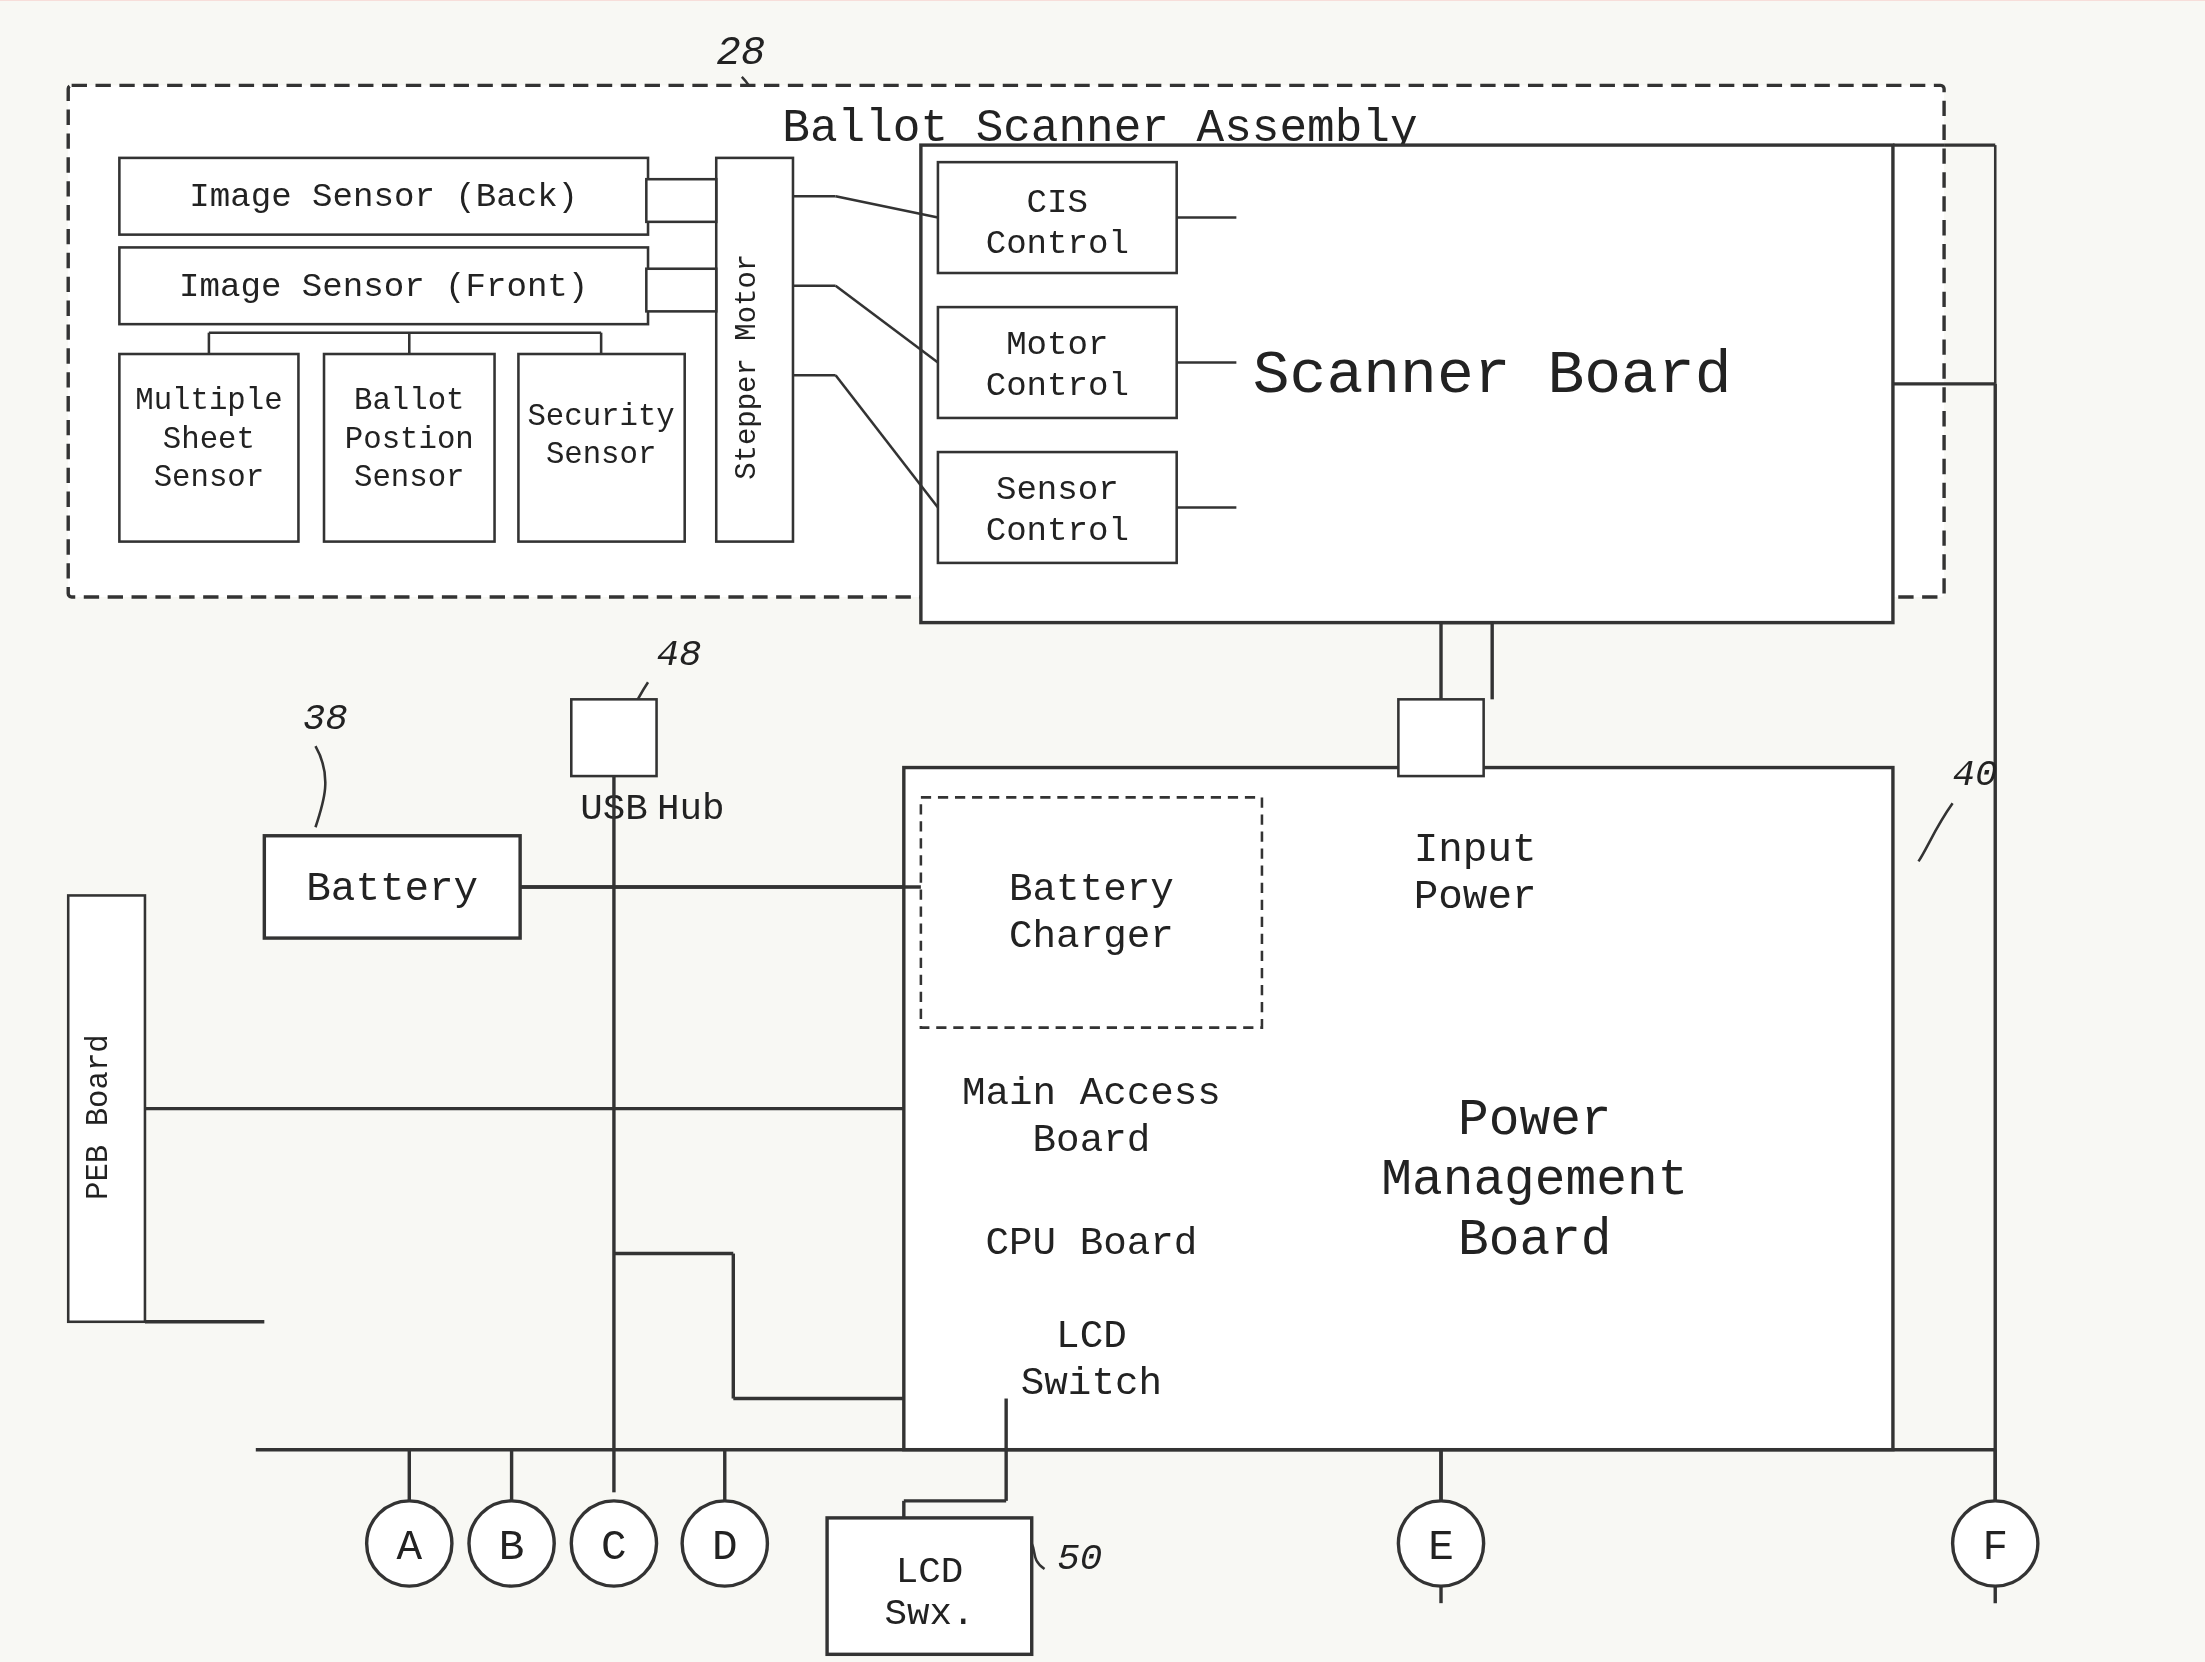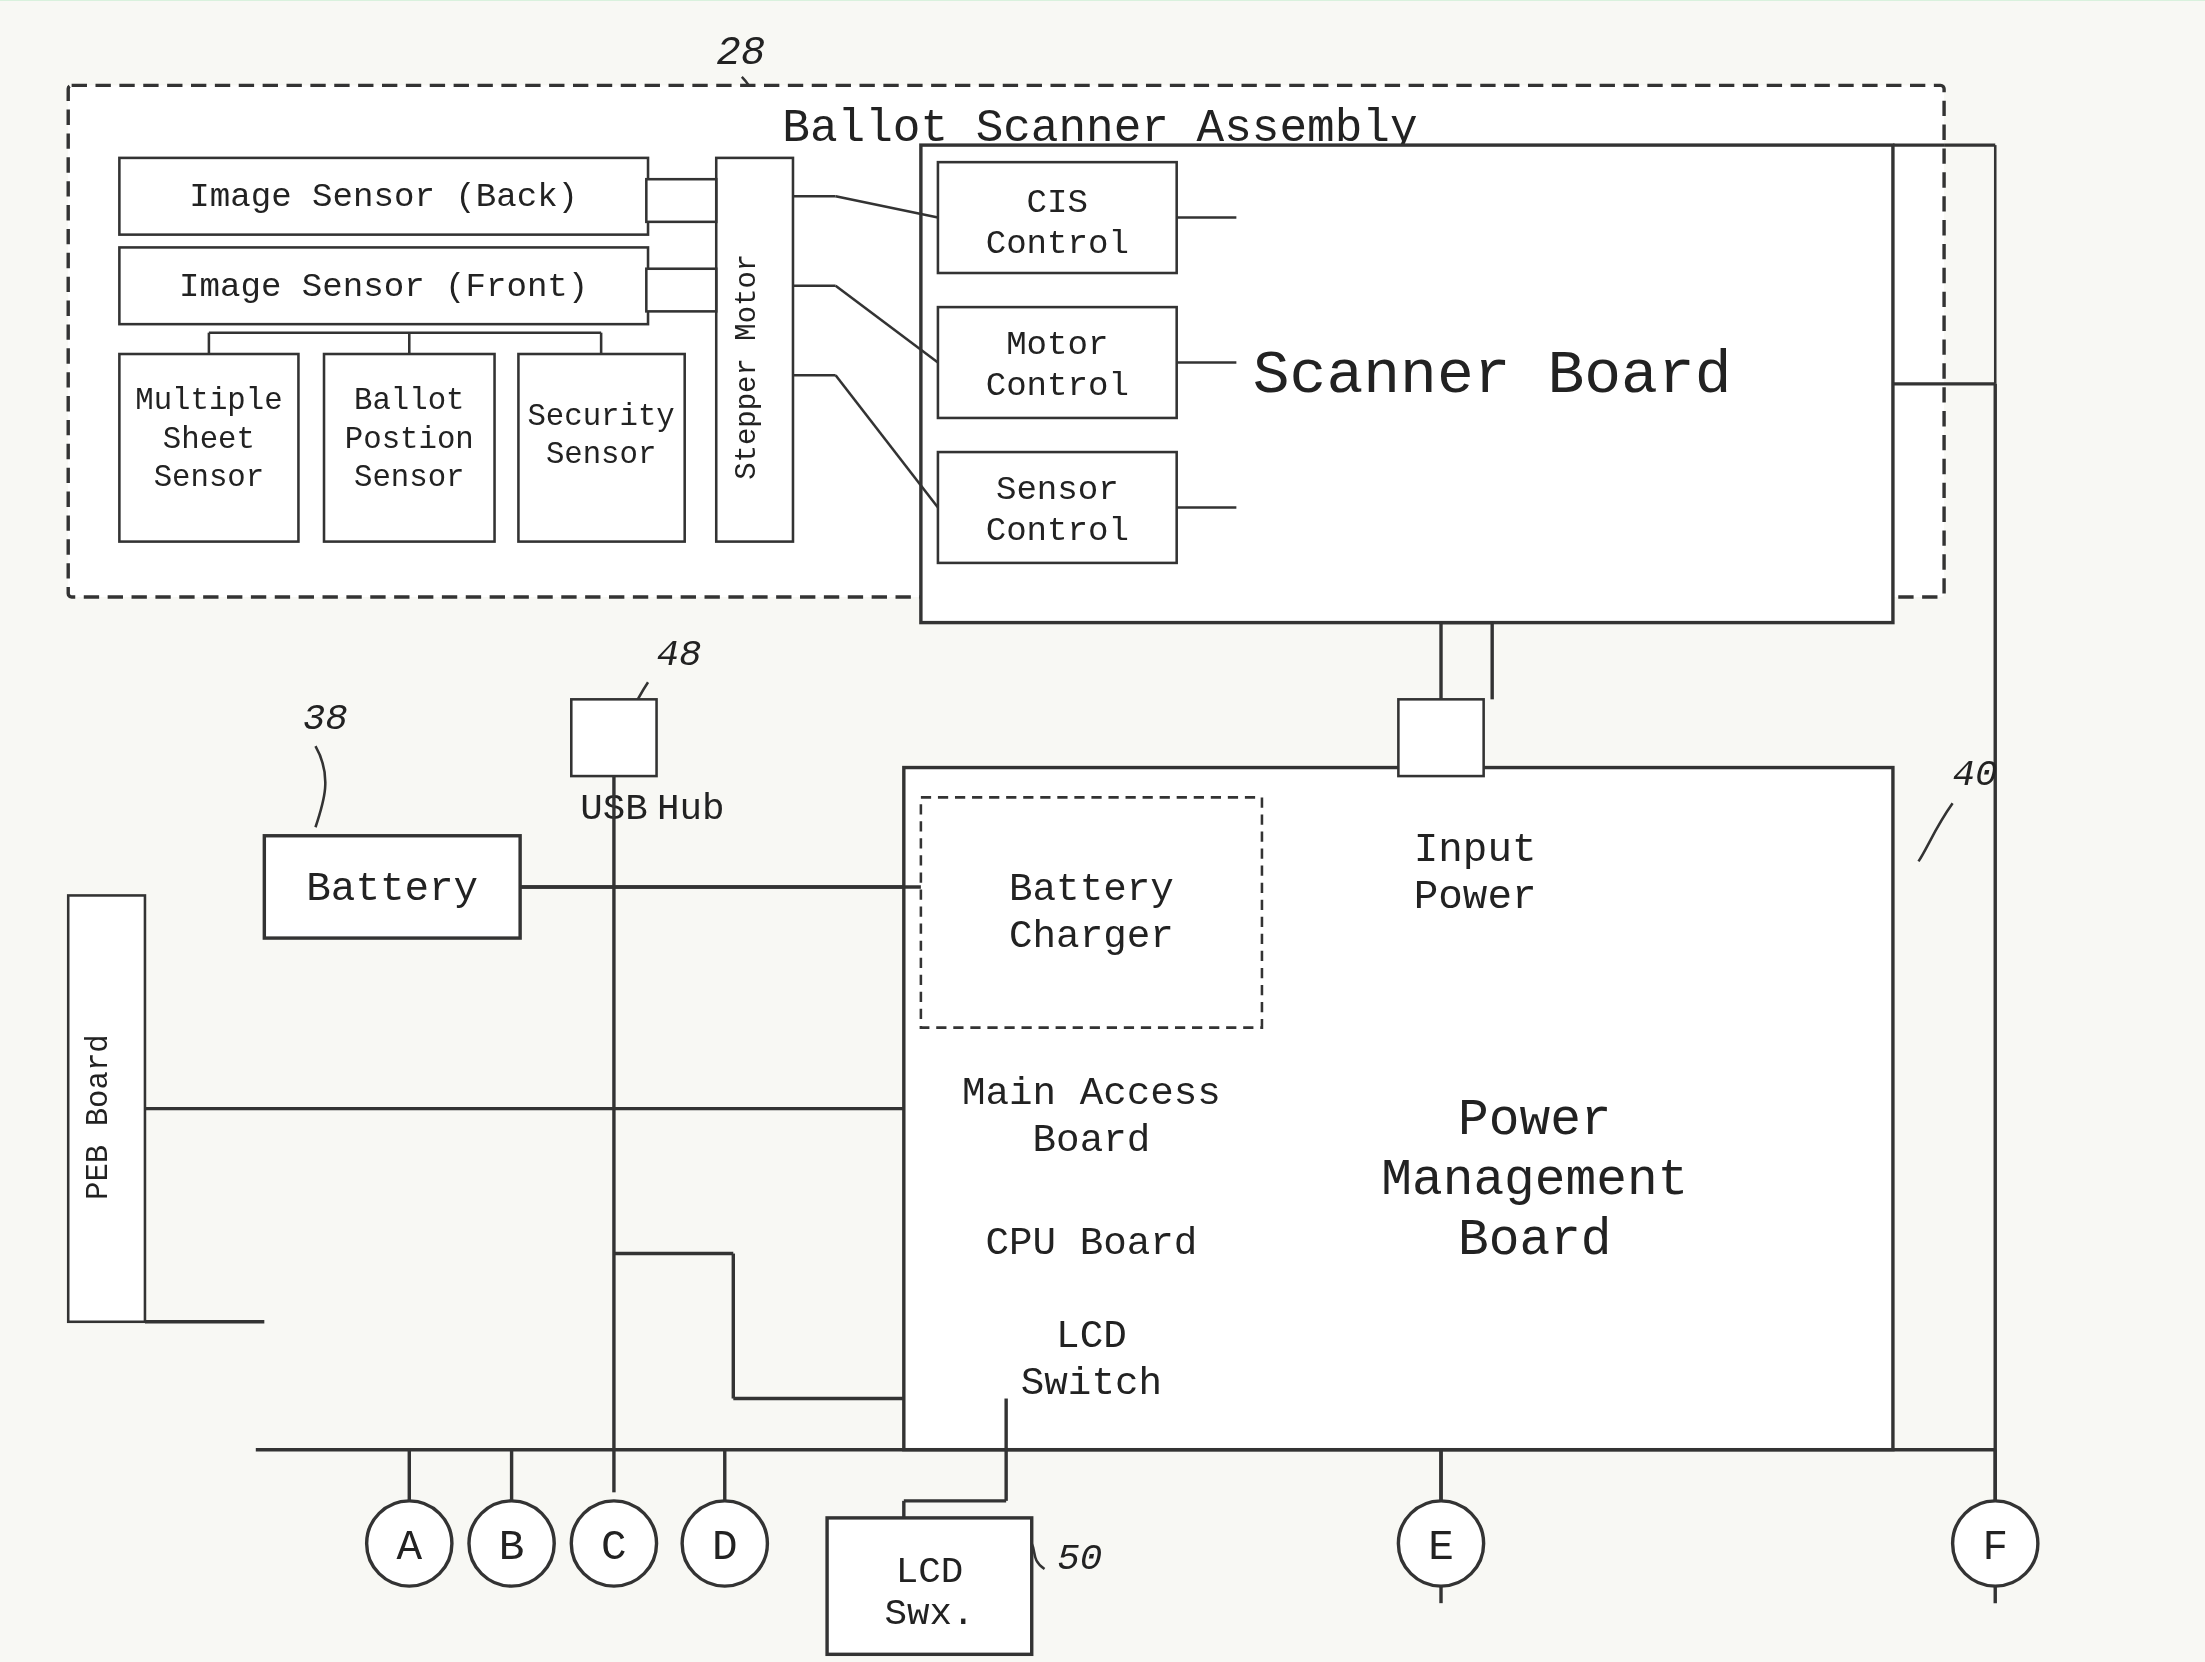--- a/index.html
+++ b/index.html
@@ -10,21 +10,21 @@
       height: 1663px;
       position: relative;
       overflow: hidden;
     }
 
     .diagram-container {
       position: absolute;
       top: 0; left: 0;
       width: 2205px;
       height: 1663px;
-      background: #22c55e;
+      background: #ef4444;
     }
 
     svg {
       position: absolute;
       top: 0; left: 0;
       width: 2205px;
       height: 1663px;
     }
 
     

